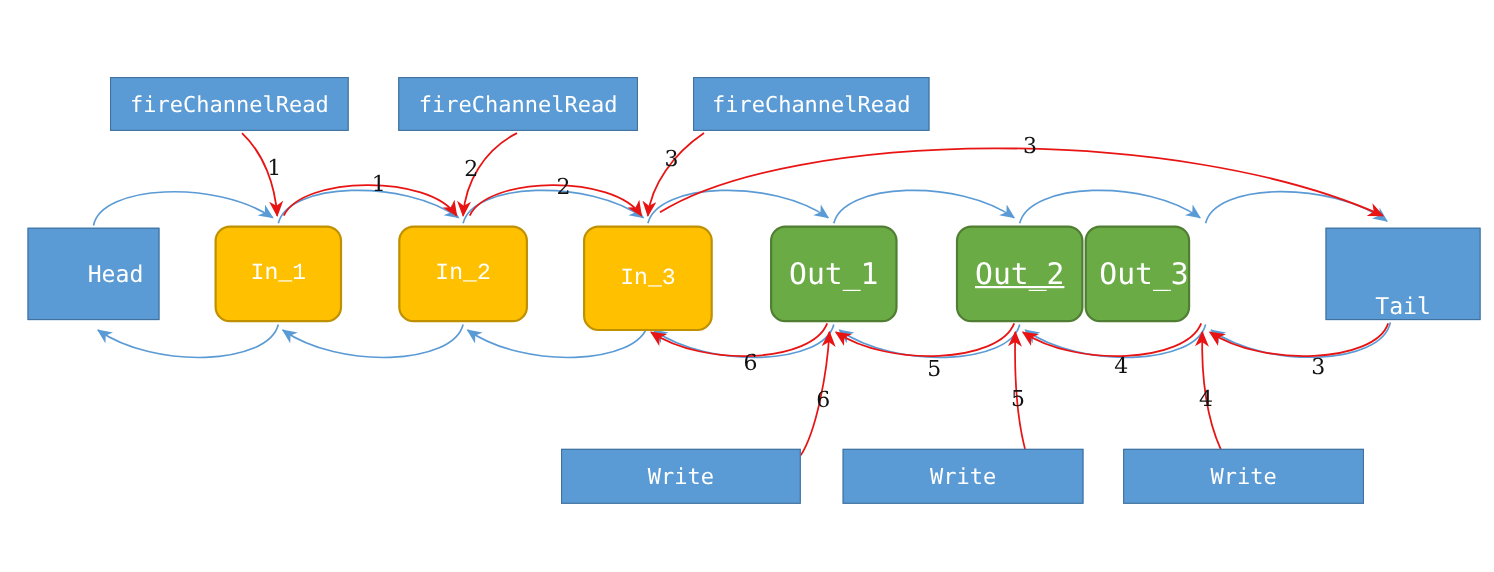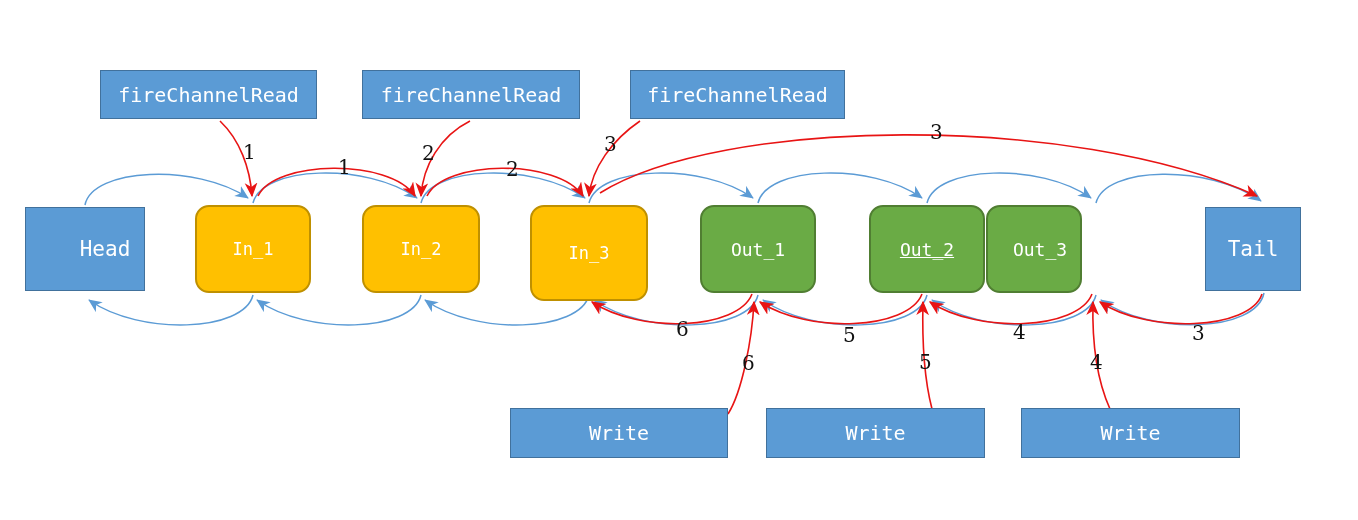--- a/index.html
+++ b/index.html
@@ -4,22 +4,22 @@
 <style>
   html,body{margin:0;padding:0;background:#ffffff;}
   body{width:1358px;height:520px;position:relative;overflow:hidden;
        font-family:"DejaVu Sans Mono","Liberation Mono",monospace;}
   #stage{position:absolute;left:0;top:0;width:1358px;height:520px;}
   svg#wires{position:absolute;left:0;top:0;width:1358px;height:520px;}
   .node{position:absolute;display:flex;align-items:center;justify-content:center;
         color:#ffffff;box-sizing:border-box;z-index:3;}
   .node span{pointer-events:none;white-space:nowrap;}
   .n-blue{background:#5b9bd5;border:1.5px solid #41719c;font-size:21px;}
-  .n-amber{background:#ffc000;border:2px solid #bf9000;border-radius:14px;font-size:17px;}
-  .n-green{background:#6aab45;border:2px solid #507e32;border-radius:14px;font-size:18px;}
+  .n-amber{background:#ffc000;border:2px solid #bf9000;border-radius:14px;font-size:21px;font-family:Liberation Mono, monospace;}
+  .n-green{background:#6aab45;border:2px solid #507e32;border-radius:14px;font-size:27px;}
   .n-msg{background:#5b9bd5;border:1.5px solid #41719c;font-size:20px;}
   .elabel{position:absolute;z-index:4;color:#111111;
           font-family:"DejaVu Serif","Liberation Serif",serif;font-size:20px;
           line-height:1;pointer-events:none;}
 </style>
 </head>
 <body>
 
 <div id="stage">
 
@@ -87,21 +87,21 @@
   </div>
   <div class="node n-green" style="left:700px;top:205px;width:116px;height:88px;">
     <span>Out_1</span>
   </div>
   <div class="node n-green" style="left:869px;top:205px;width:116px;height:88px;text-decoration:underline;">
     <span>Out_2</span>
   </div>
   <div class="node n-green" style="left:986px;top:205px;width:96px;height:88px;padding-left:12px;">
     <span>Out_3</span>
   </div>
-  <div class="node n-blue" style="left:1205px;top:207px;width:96px;height:84px;">
+  <div class="node n-blue" style="left:1205px;top:207px;width:141px;height:84px;align-items:flex-end;">
     <span>Tail</span>
   </div>
 
   <div class="node n-msg" style="left:100px;top:70px;width:217px;height:49px;">
     <span>fireChannelRead</span>
   </div>
   <div class="node n-msg" style="left:362px;top:70px;width:218px;height:49px;">
     <span>fireChannelRead</span>
   </div>
   <div class="node n-msg" style="left:630px;top:70px;width:215px;height:49px;">

